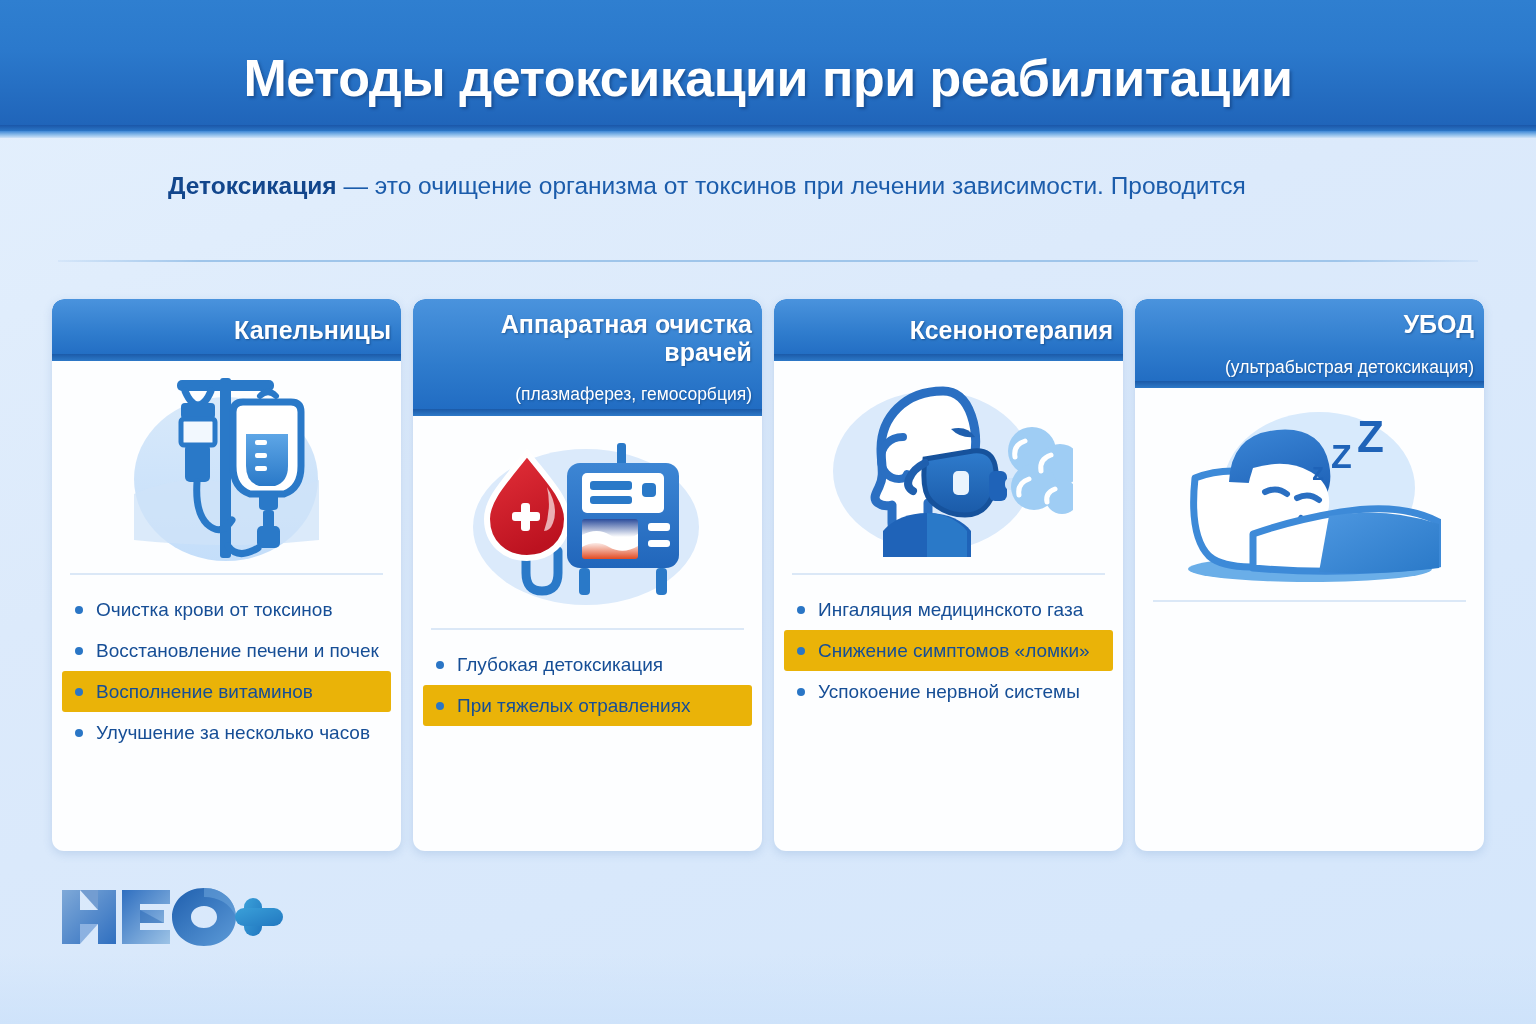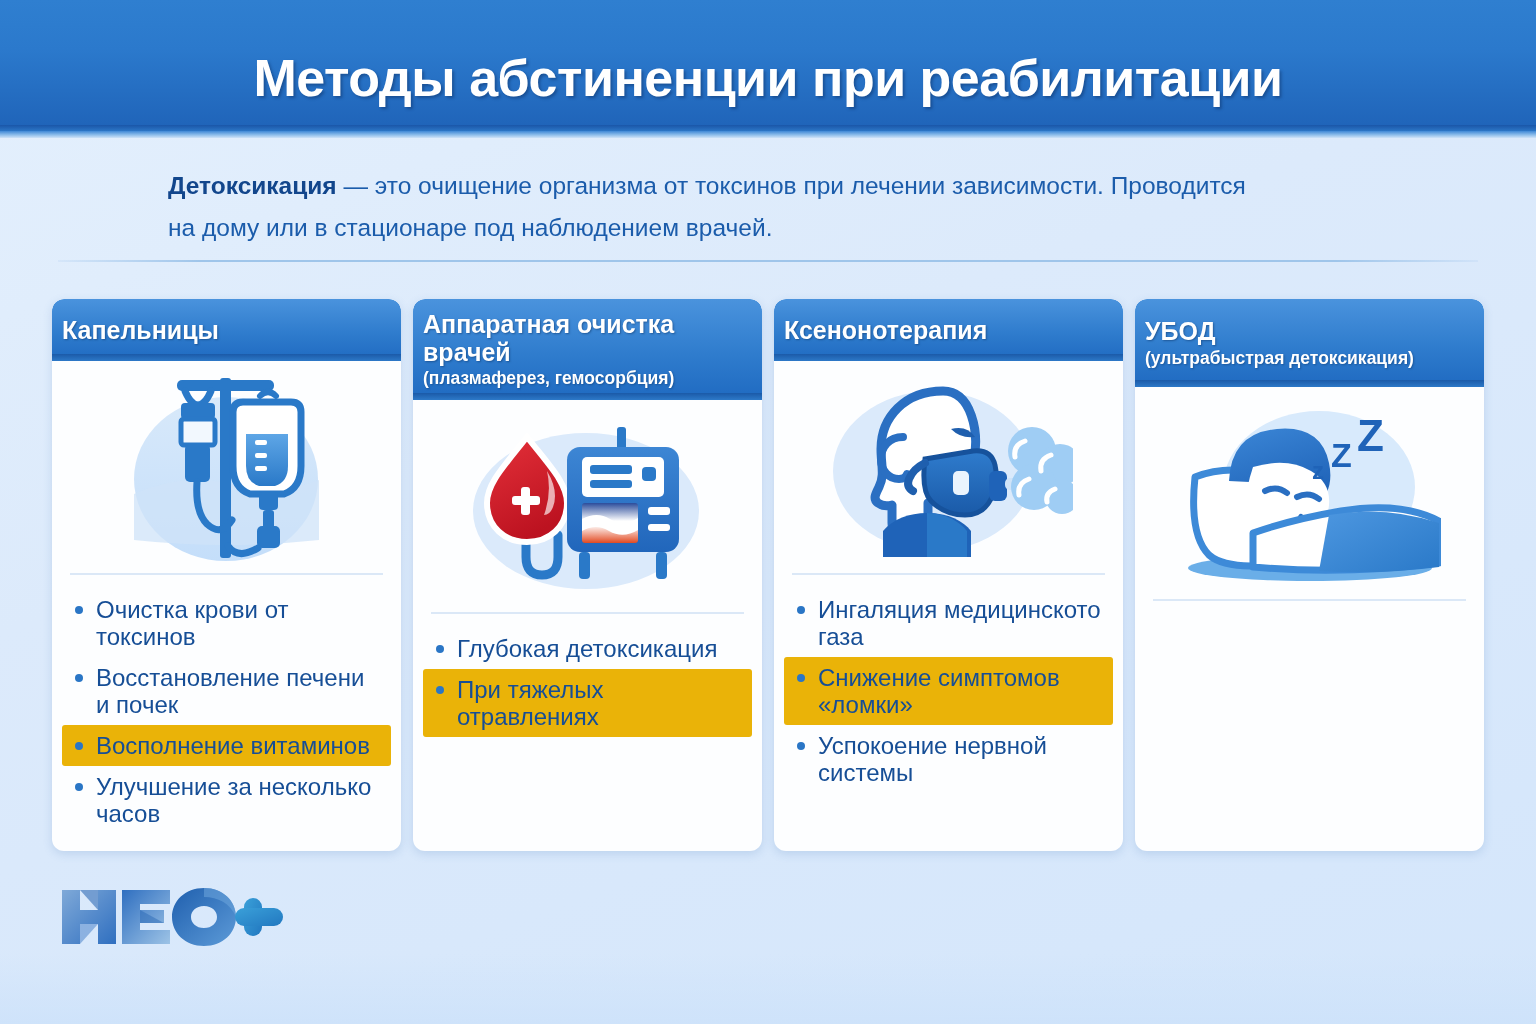--- a/index.html
+++ b/index.html
@@ -97,21 +97,21 @@
     display: flex;
     flex-direction: column;
     overflow: hidden;
     position: relative;
   }
 
   .card-header {
     background: linear-gradient(180deg, #4a93dd 0%, #2f7ccd 55%, #1f6ac1 100%);
     border-radius: 12px 12px 0 0;
     padding: 12px 10px 10px;
-    text-align: left;
+    text-align: right;
     position: relative;
     min-height: 62px;
     display: flex;
     flex-direction: column;
     justify-content: center;
   }
   .card-header::after {
     content: "";
     position: absolute;
     left: 0; right: 0; bottom: 0;
@@ -123,23 +123,23 @@
   .card-title {
     color: #ffffff;
     font-size: 25px;
     font-weight: bold;
     line-height: 1.1;
     text-shadow: 1px 1px 2px rgba(12,50,100,0.5);
   }
   .card-subtitle {
     color: #ffffff;
     font-size: 17.5px;
-    font-weight: bold;
+    font-weight: normal;
     line-height: 1.25;
-    margin-top: 2px;
+    margin-top: 18px;
     text-shadow: 1px 1px 2px rgba(12,50,100,0.45);
   }
 
   .card-icon {
     height: 212px;
     display: flex;
     align-items: center;
     justify-content: center;
     padding-top: 4px;
   }
@@ -153,21 +153,21 @@
 
   .card-list {
     list-style: none;
     padding: 14px 10px 14px 10px;
     flex: 1;
   }
   .card-list li {
     position: relative;
     padding: 7px 10px 7px 34px;
     color: #164e96;
-    font-size: 24px;
+    font-size: 19px;
     line-height: 27px;
     border-radius: 3px;
   }
   .card-list li .dot {
     position: absolute;
     left: 13px;
     top: 17px;
     width: 8px;
     height: 8px;
     border-radius: 50%;
@@ -193,25 +193,24 @@
     height: 70px;
     background: linear-gradient(180deg, rgba(212,230,251,0) 0%, rgba(205,226,250,0.85) 100%);
     pointer-events: none;
   }
 </style>
 </head>
 <body>
 
 <div class="header-band"></div>
 <div class="header-underline"></div>
-<h1 class="page-title">Методы абстиненции при реабилитации</h1>
+<h1 class="page-title">Методы детоксикации при реабилитации</h1>
 
 <div class="subtitle">
   <span class="lead">Детоксикация</span><span> — это очищение организма от токсинов при лечении зависимости. Проводится</span>
-  <span class="ln2">на дому или в стационаре под наблюдением врачей.</span>
 </div>
 <div class="sub-divider"></div>
 
 <div class="cards">
 
   <div class="card">
     <div class="card-header">
       <div class="card-title">Капельницы</div>
     </div>
     <div class="card-icon">

